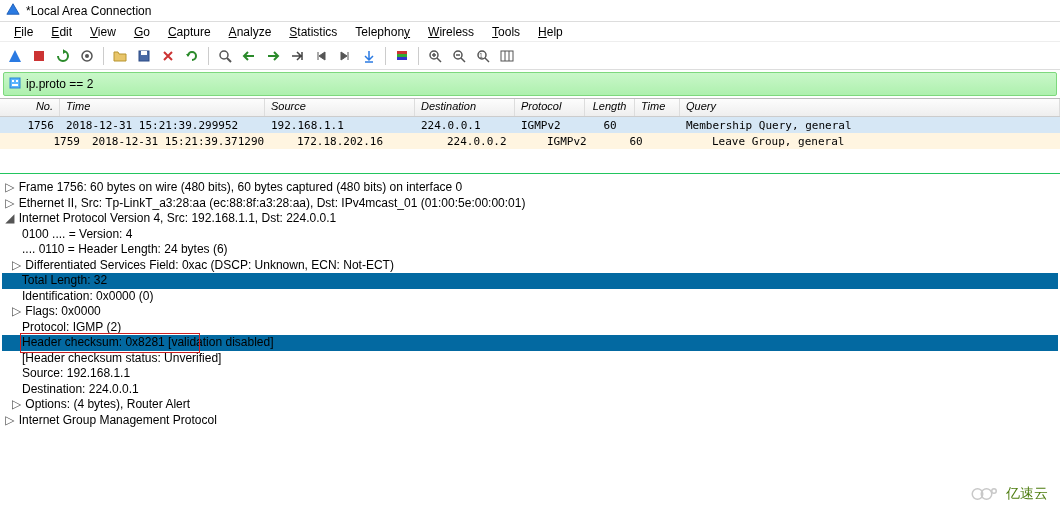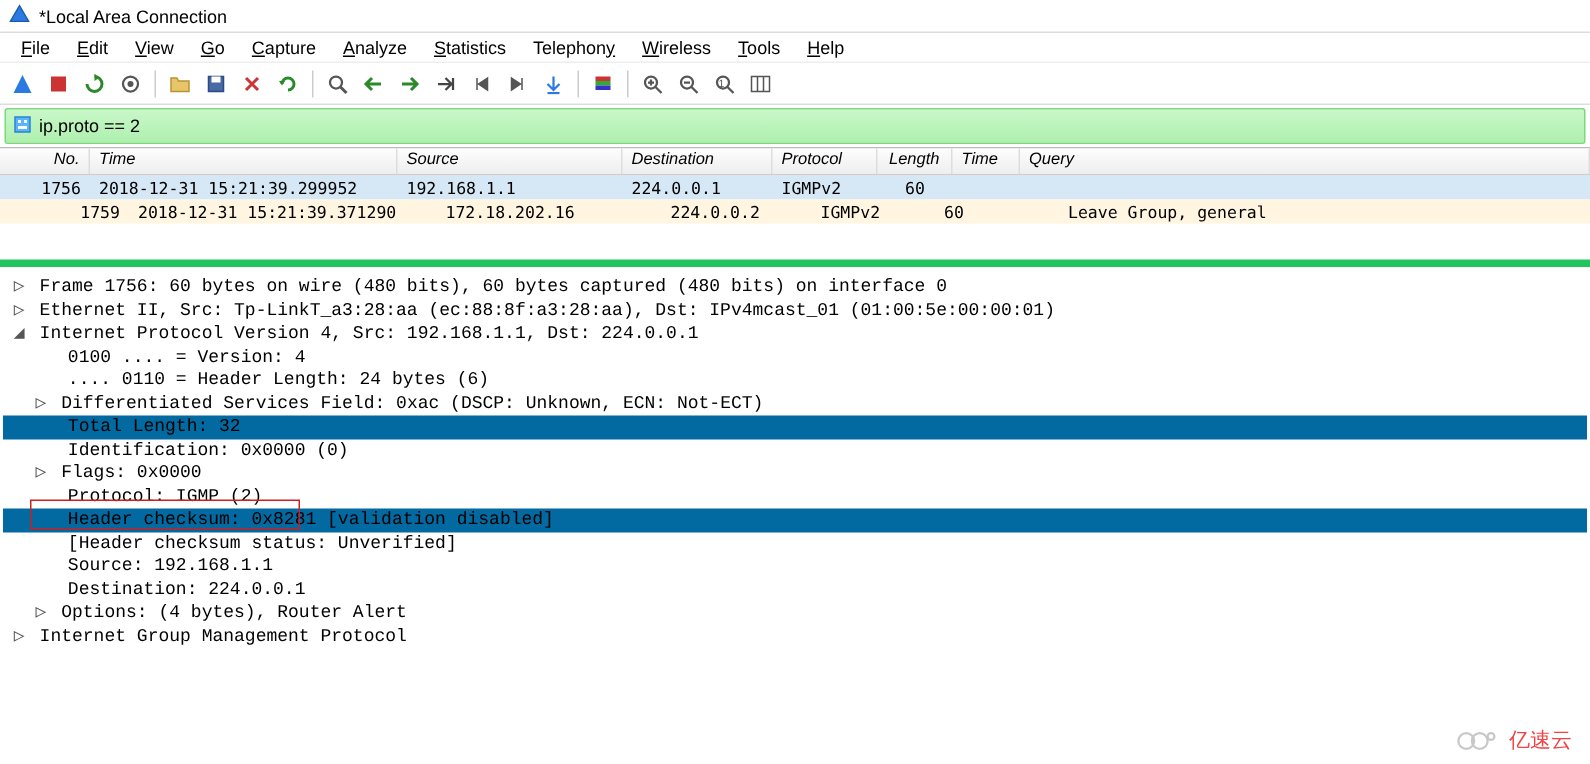--- a/index.html
+++ b/index.html
@@ -108,40 +108,40 @@
 .row-alt { background: #fff5e1; padding-left: 26px; }
 .c-no   { width: 60px; text-align: right; }
 .c-time { width: 205px; }
 .c-src  { width: 150px; }
 .c-dst  { width: 100px; }
 .c-prot { width: 70px; }
 .c-len  { width: 50px; text-align: center;}
 .c-type { width: 45px; }
 .c-info { flex: 1; }
 .details {
-  border-top: 5px solid #22c55e;
+  border-top: 1px solid #22c55e;
   padding: 6px 2px 10px 2px;
-  font-family: Liberation Mono, monospace;
+  font-family: Liberation Sans, sans-serif;
   font-size: 12px;
   line-height: 15.5px;
 }
 .dl { white-space: pre; }
 .tri { display: inline-block; width: 10px; color: #555; }
 .sel-line { background: #0369a1; }
 .proto-box {
   border: 1.5px solid #cc2020;
   position: absolute;
   pointer-events: none;
 }
 .watermark {
   position: absolute;
   right: 12px;
   bottom: 6px;
   font-size: 14px;
-  color: #ef4444;
+  color: #4d7c0f;
   display: flex;
   align-items: center;
   gap: 6px;
 }
 .watermark svg { width: 30px; height: 18px; }
 </style>
 </head>
 <body>
 
 <div class="titlebar">
@@ -311,20 +311,21 @@
     <div class="col c-info">Query</div>
   </div>
   <div class="pl-row row-sel">
     <div class="col c-no">1756</div>
     <div class="col c-time">2018-12-31 15:21:39.299952</div>
     <div class="col c-src">192.168.1.1</div>
     <div class="col c-dst">224.0.0.1</div>
     <div class="col c-prot">IGMPv2</div>
     <div class="col c-len">60</div>
     <div class="col c-type"></div>
+    <div class="col c-info">Membership Query, general</div>
   </div>
   <div class="pl-row row-alt">
     <div class="col c-no">1759</div>
     <div class="col c-time">2018-12-31 15:21:39.371290</div>
     <div class="col c-src">172.18.202.16</div>
     <div class="col c-dst">224.0.0.2</div>
     <div class="col c-prot">IGMPv2</div>
     <div class="col c-len">60</div>
     <div class="col c-type"></div>
     <div class="col c-info">Leave Group, general</div>

